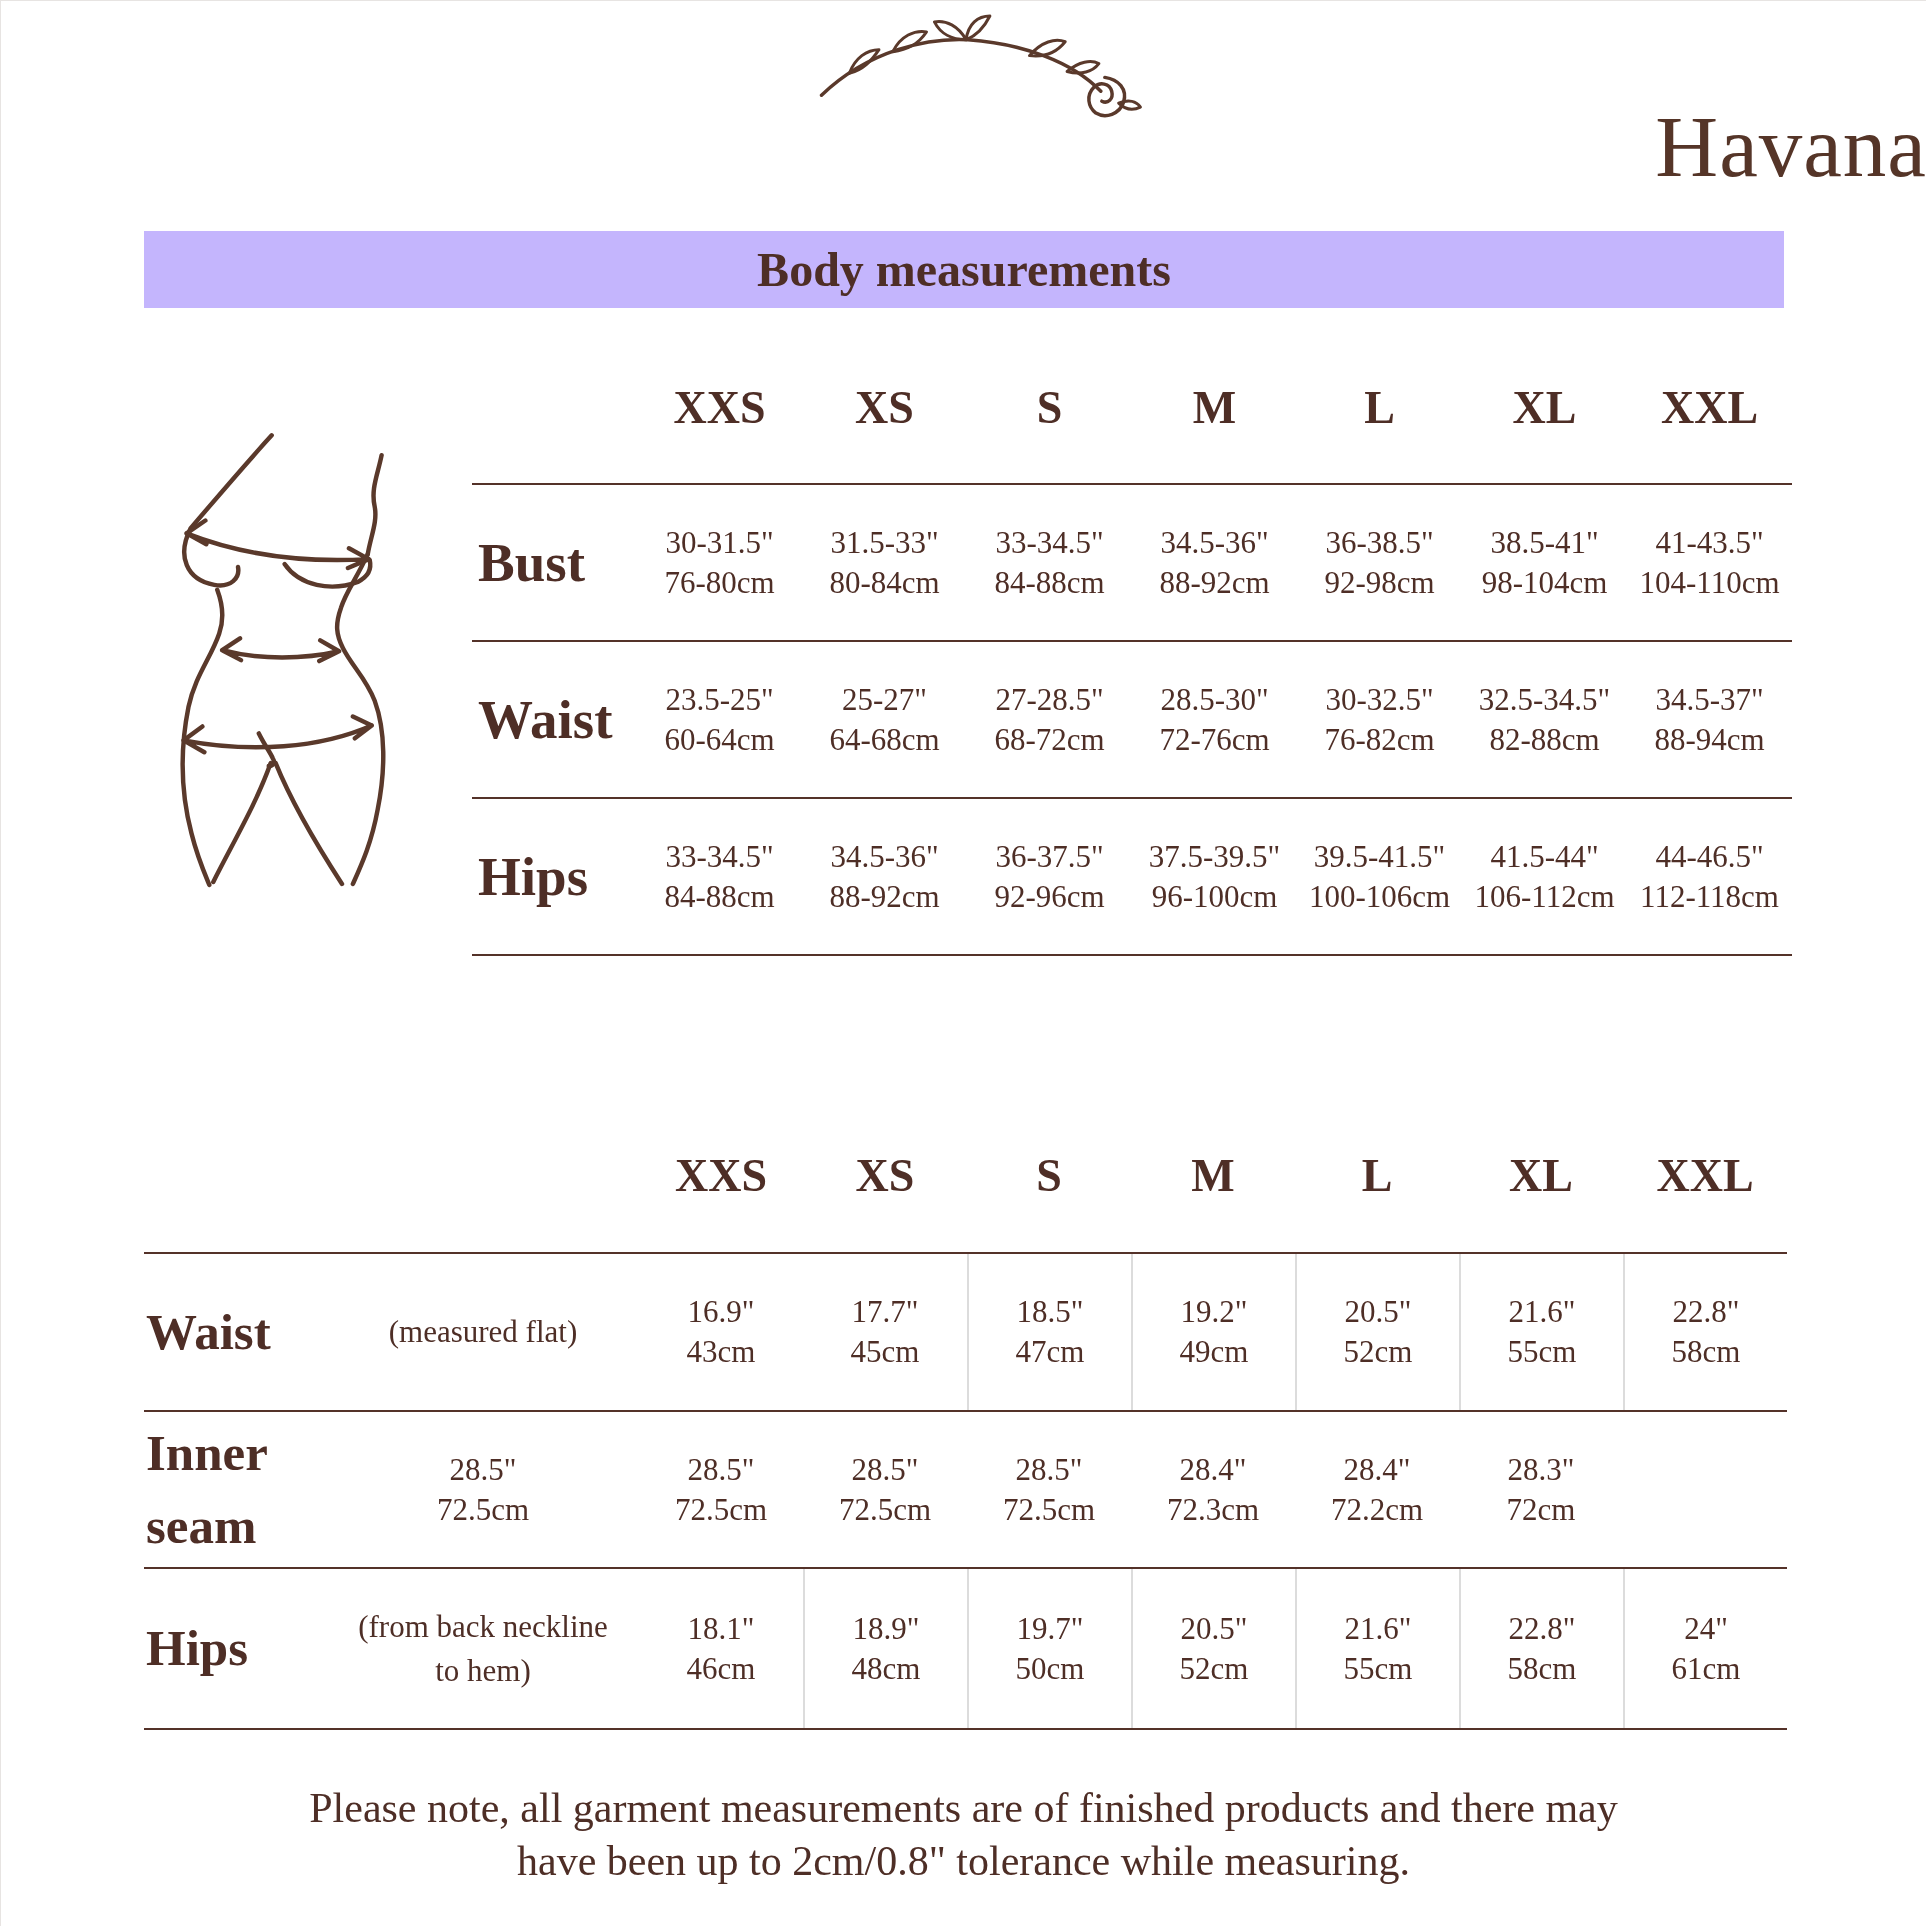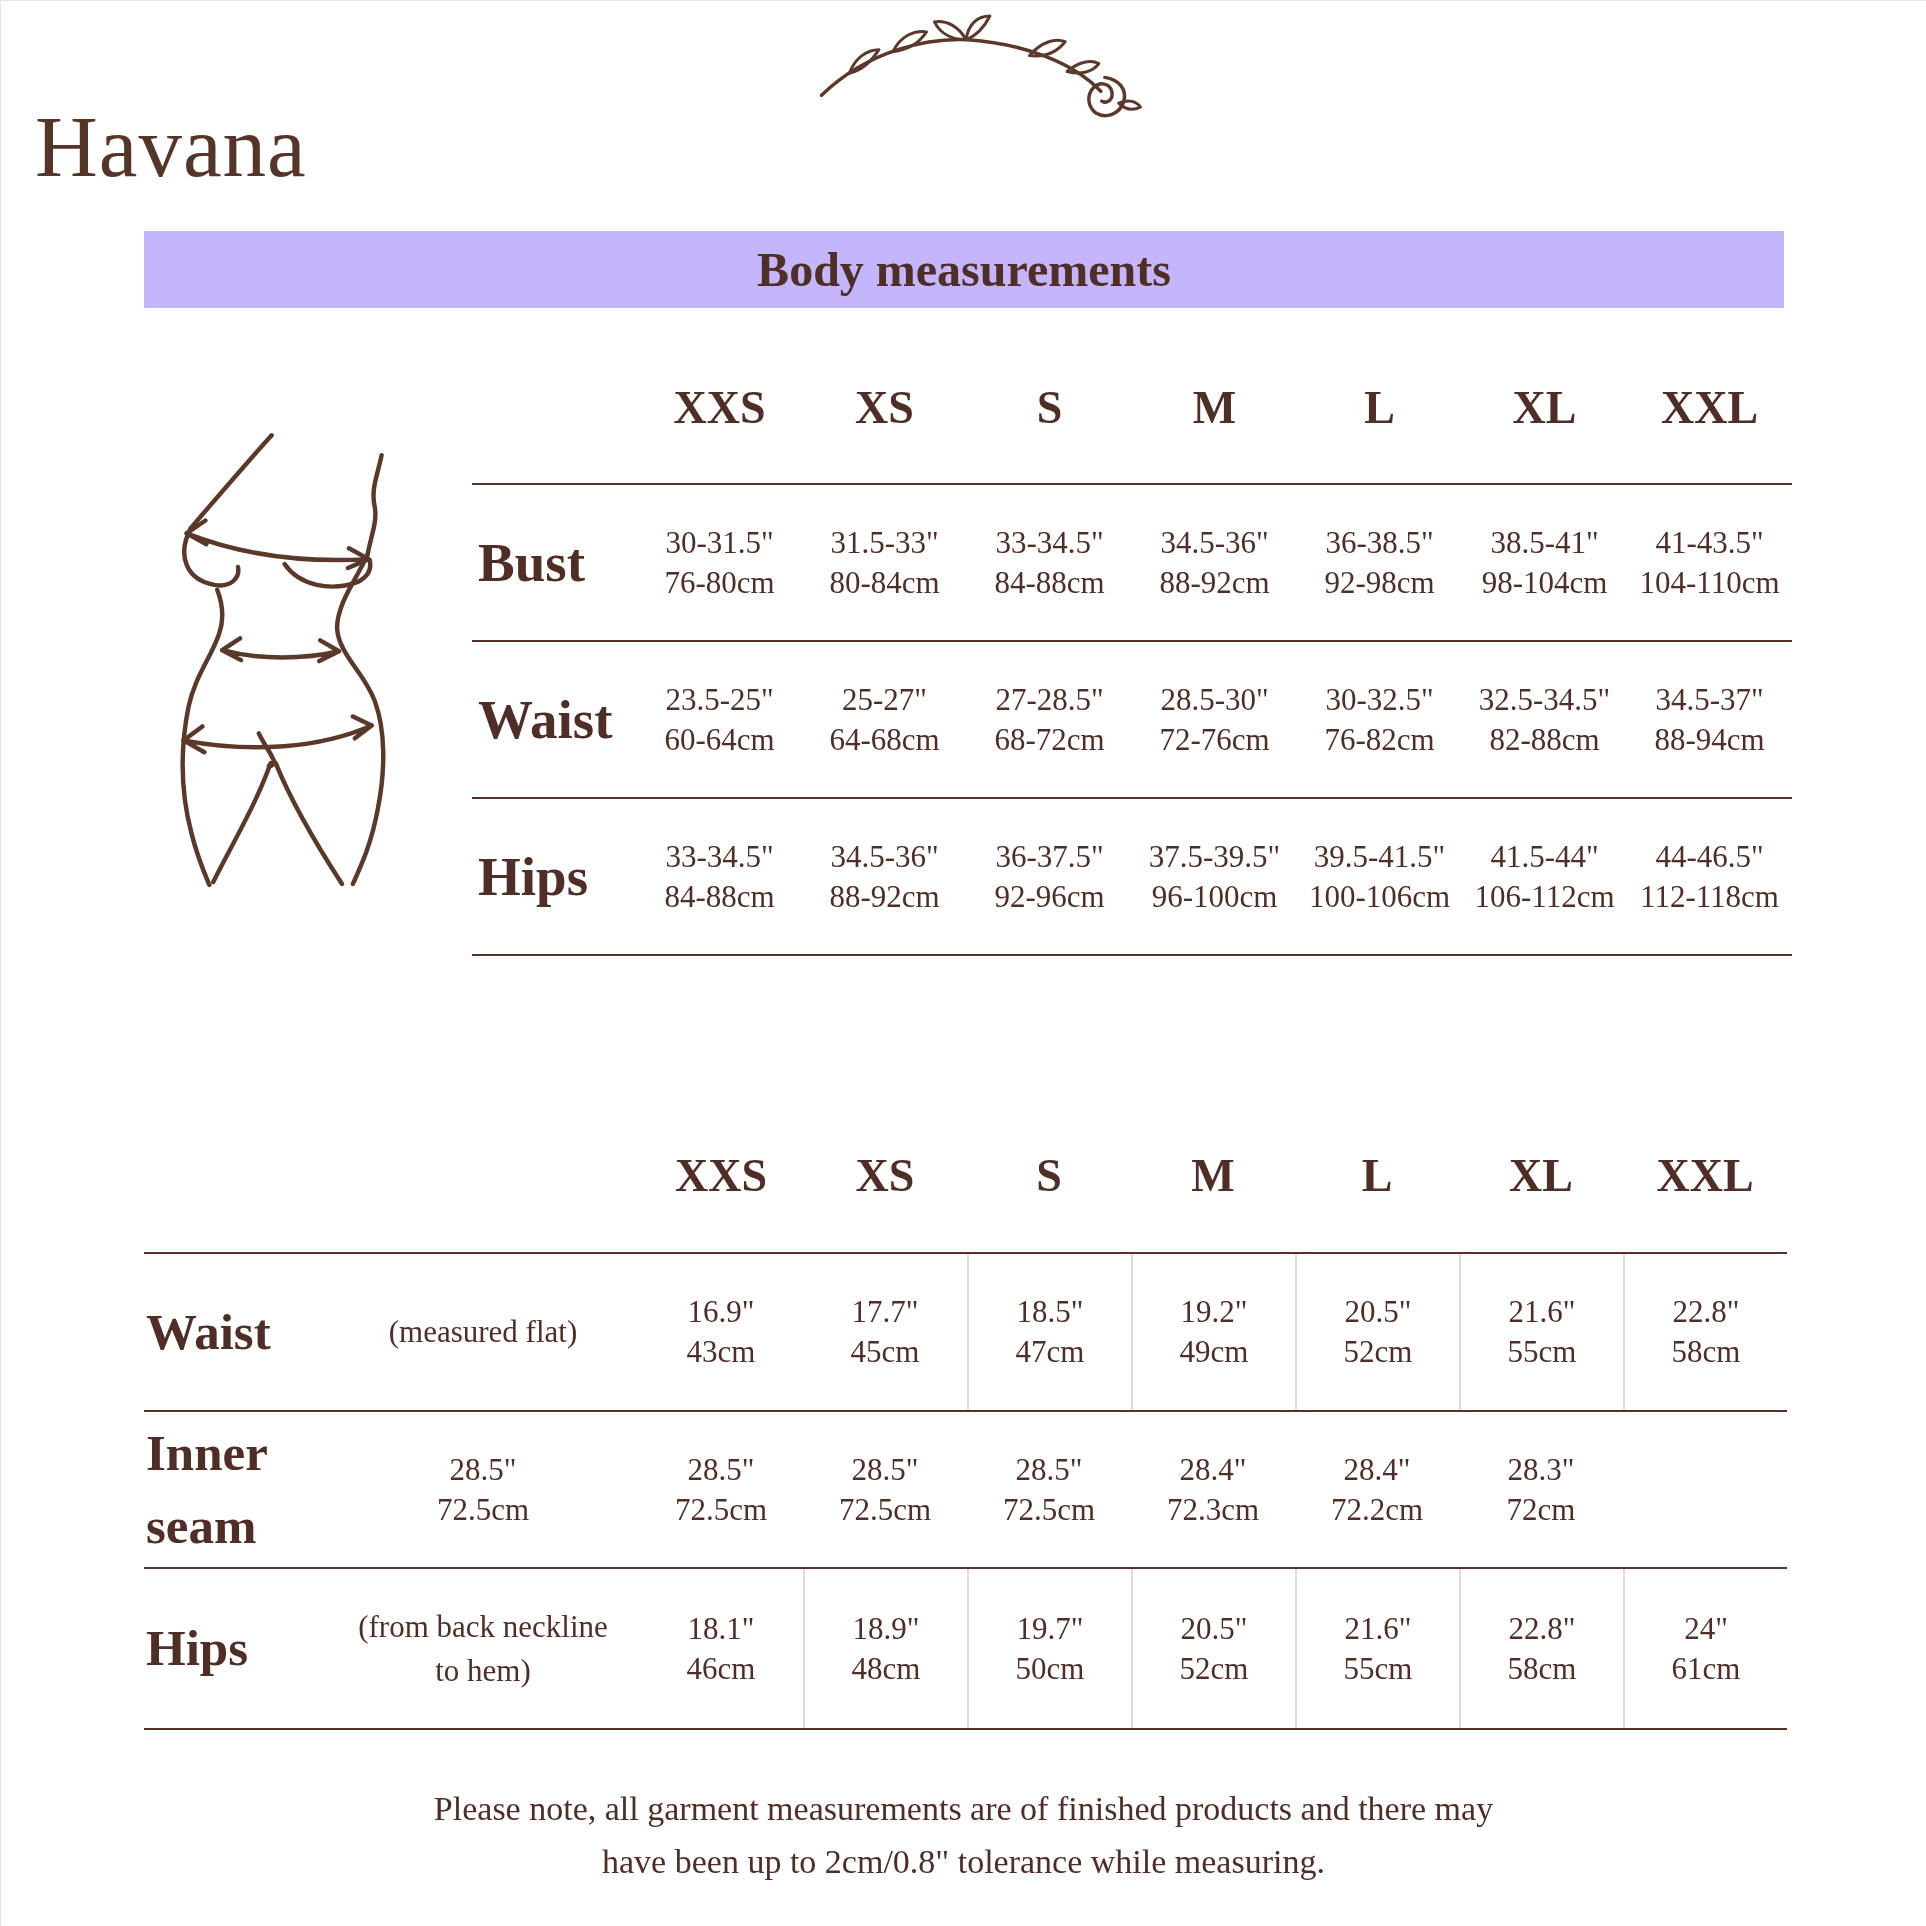--- a/index.html
+++ b/index.html
@@ -2,21 +2,21 @@
 <html><head>
 <meta charset="utf-8">
 <style>
   html,body{margin:0;padding:0;background:#fff;}
   .canvas{
     position:relative;width:1927px;height:1927px;background:#ffffff;
     font-family:"Liberation Serif","DejaVu Serif",serif;color:#4e2e26;
     overflow:hidden;box-shadow:inset 0 0 0 1px #e7e4e2;
   }
   .logo-branch{position:absolute;left:770px;top:8px;width:416px;height:223px;}
-  .brand{position:absolute;left:0;right:0;top:97px;text-align:left;
+  .brand{position:absolute;left:0;right:0;top:97px;text-align:right;
     font-size:87px;line-height:99px;color:#553528;letter-spacing:1px;padding-left:35px;}
   .bar{position:absolute;left:144px;width:1640px;height:77px;background:#c4b5fd;
     display:flex;align-items:center;justify-content:center;
     font-size:48px;font-weight:bold;color:#4e2e26;}
   .bar-body{top:231px;}
   .bar-garment{top:994px;}
   .figure{position:absolute;left:121px;top:368px;width:342px;height:609px;}
 
   
   .btable{position:absolute;left:472px;top:306px;width:1320px;}
@@ -40,21 +40,21 @@
   .gtable .r2{height:155px;}
   .gtable .r3{height:159px;}
   .glabel{display:flex;align-items:center;font-weight:bold;font-size:51px;
     line-height:73px;padding-left:2px;}
   .gnote{display:flex;align-items:center;justify-content:center;
     font-size:31px;line-height:44px;text-align:center;}
   .gnote > div{width:267px;}
   .vline{border-left:2px solid #dcdcdc;}
 
   .footer{position:absolute;left:0;right:0;top:1782px;text-align:center;
-    font-size:34px;line-height:53px;color:#4e2e26;}
+    font-size:42px;line-height:53px;color:#4e2e26;}
   svg path{fill:none;stroke:#5a392b;stroke-linecap:round;stroke-linejoin:round;}
 </style>
 </head>
 <body>
 
 <div class="canvas">
 
   <svg class="logo-branch" viewBox="0 0 420 225">
     <path d="M52,88 C100,42 160,30 200,32 C255,36 305,54 334,84" stroke-width="3.5"></path>
     <path stroke-width="3" d="M80,66 C86,50 98,42 110,42 C102,54 94,62 80,66 Z

